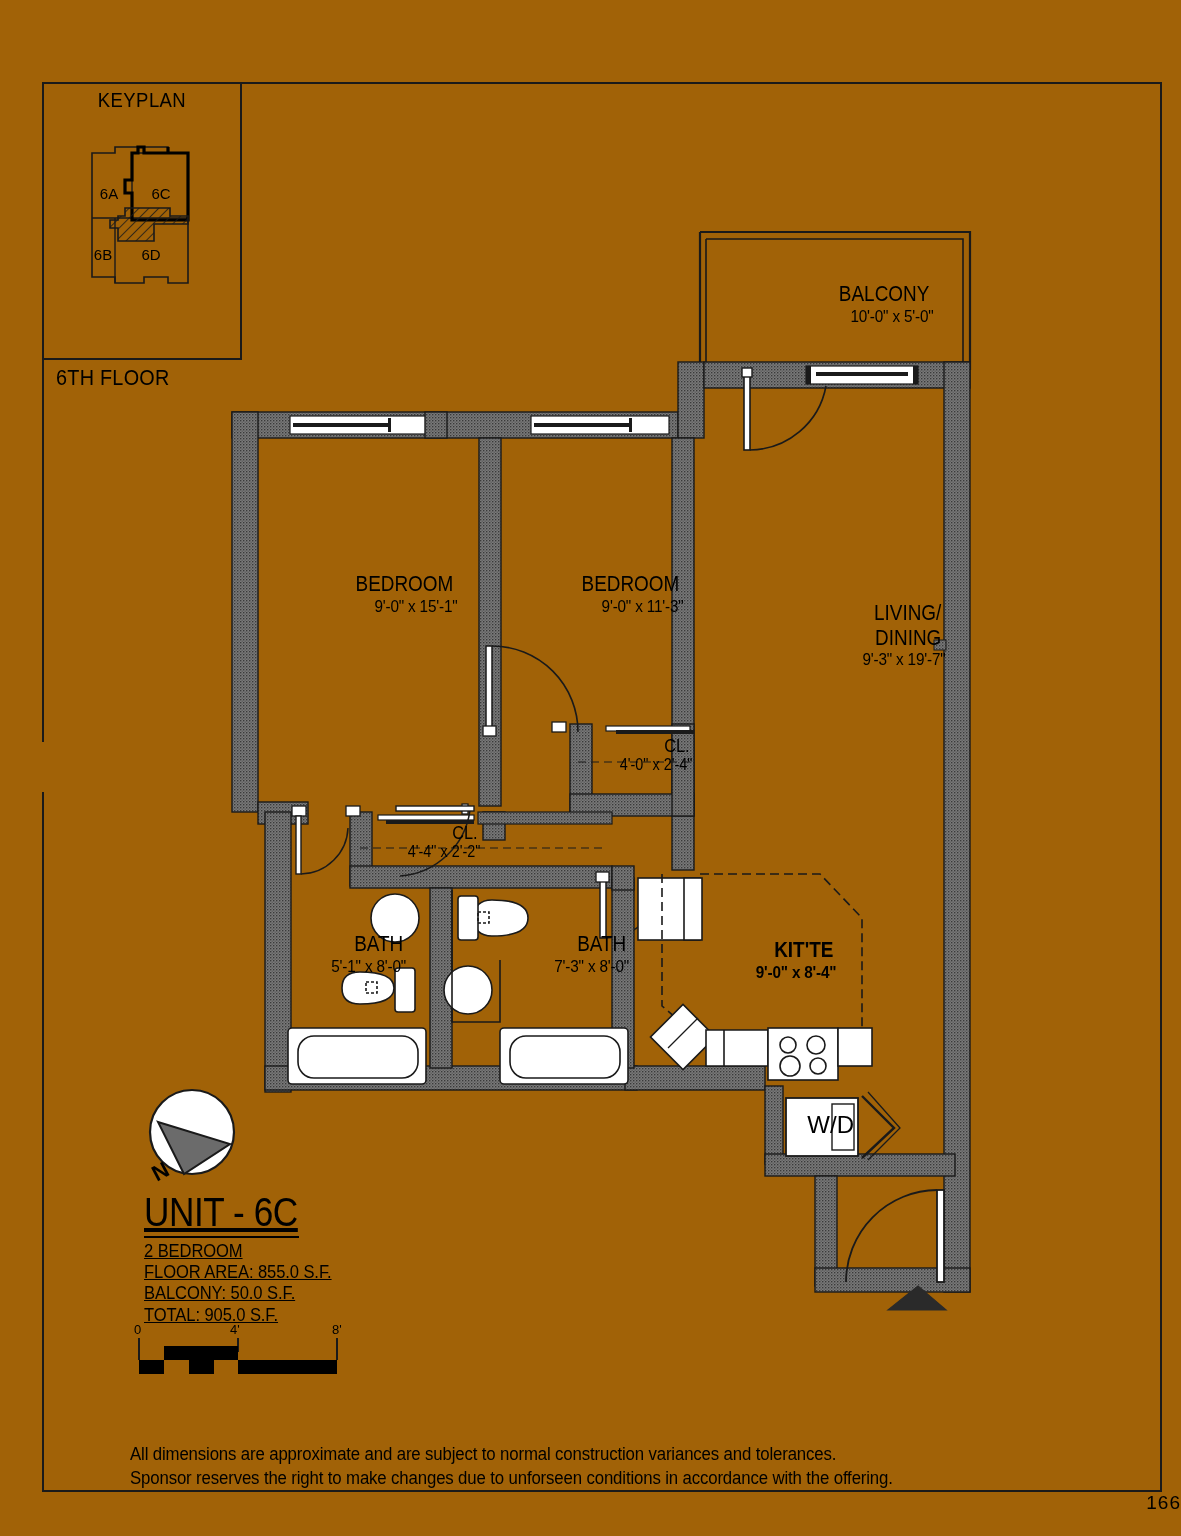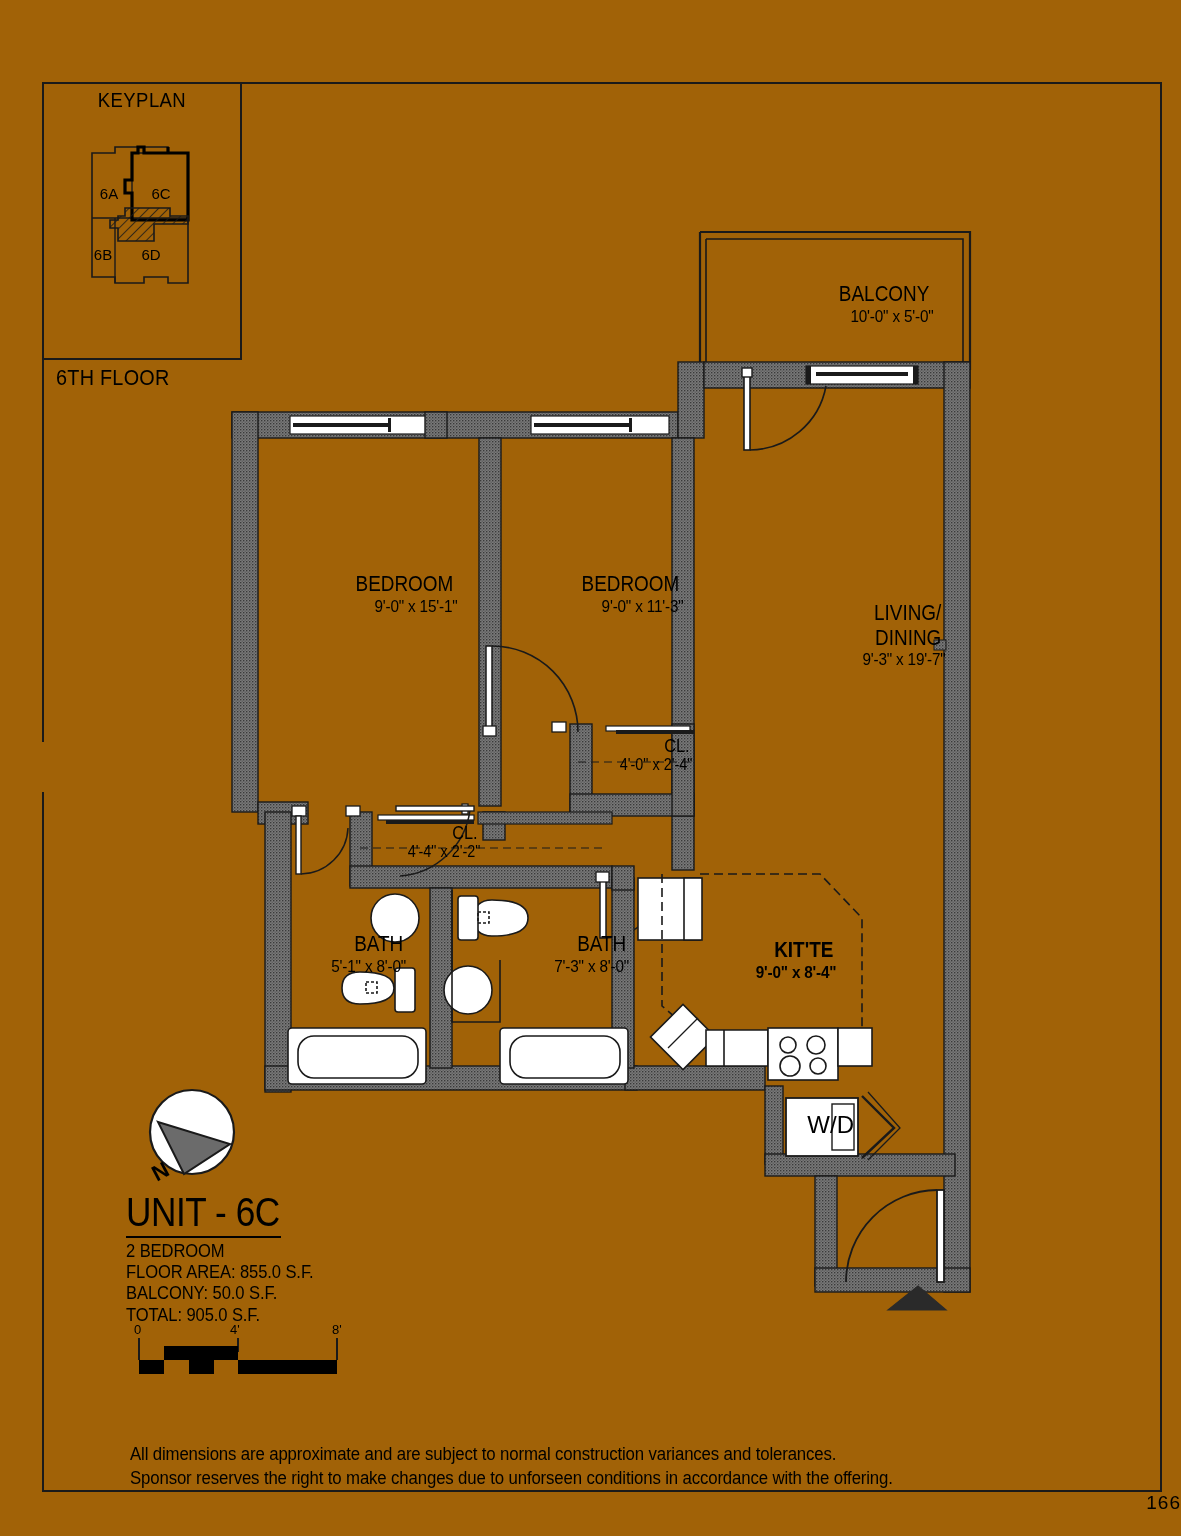--- a/index.html
+++ b/index.html
@@ -66,21 +66,21 @@
 
   
   #north-wrap { position: absolute; left: 148px; top: 1088px; width: 96px; height: 108px; }
   #north-n {
     position: absolute; left: 152px; top: 1158px;
     font-size: 22px; font-weight: bold;
     transform: rotate(152deg);
   }
 
   
-  #unit-info { position: absolute; left: 126px; top: 1192px; }
+  #unit-info { position: absolute; left: 144px; top: 1192px; text-decoration: underline; }
   #unit-title {
     font-size: 40px; letter-spacing: -.5px;
     font-family: "Liberation Sans", sans-serif;
     transform: scaleX(.88); transform-origin: left center;
     line-height: 1;
   }
   #unit-rule { width: 155px; height: 2px; background: #000; margin: 4px 0 3px 0; }
   .info-line {
     font-size: 18px; line-height: 1.18; letter-spacing: -.1px;
     transform: scaleX(.92); transform-origin: left center;

